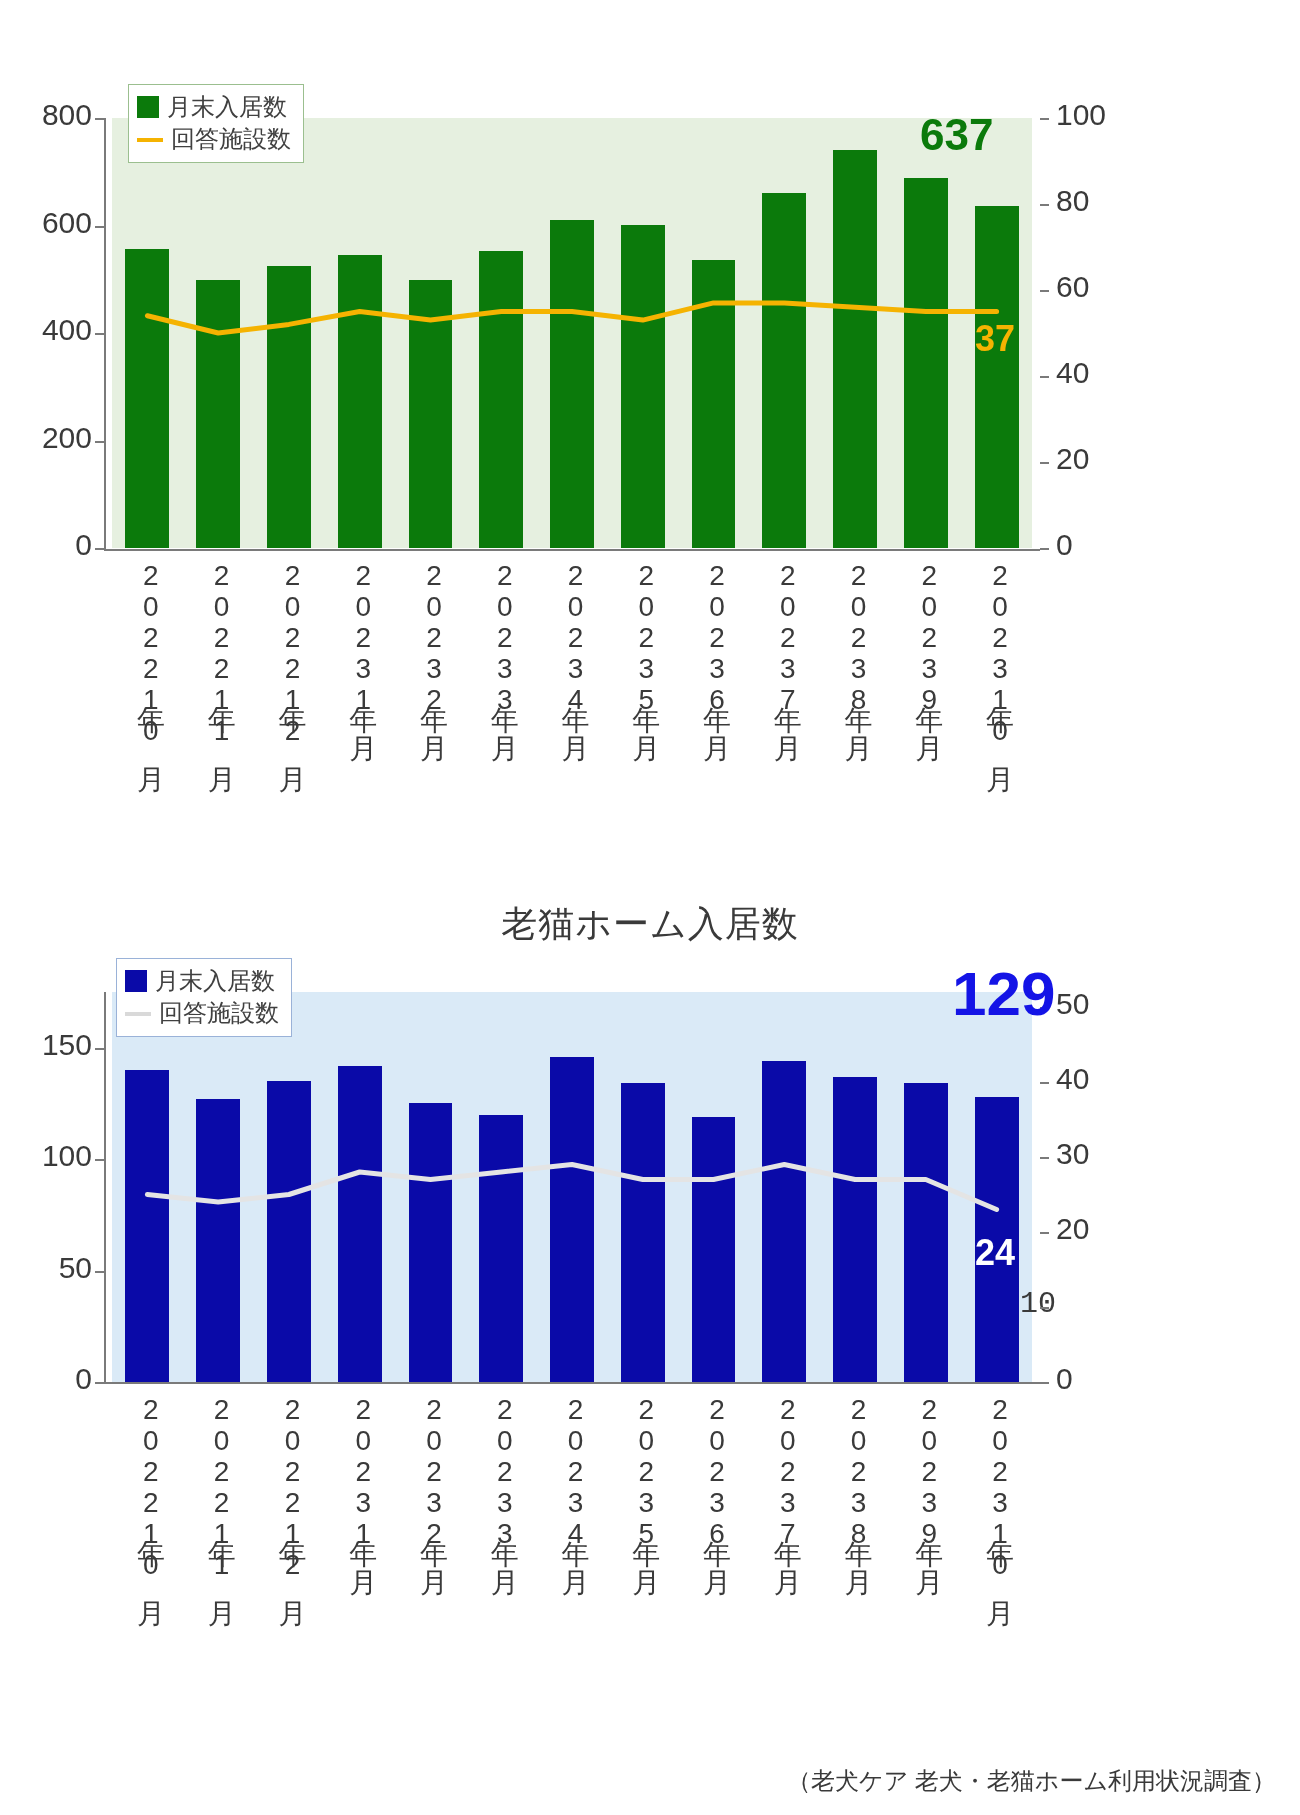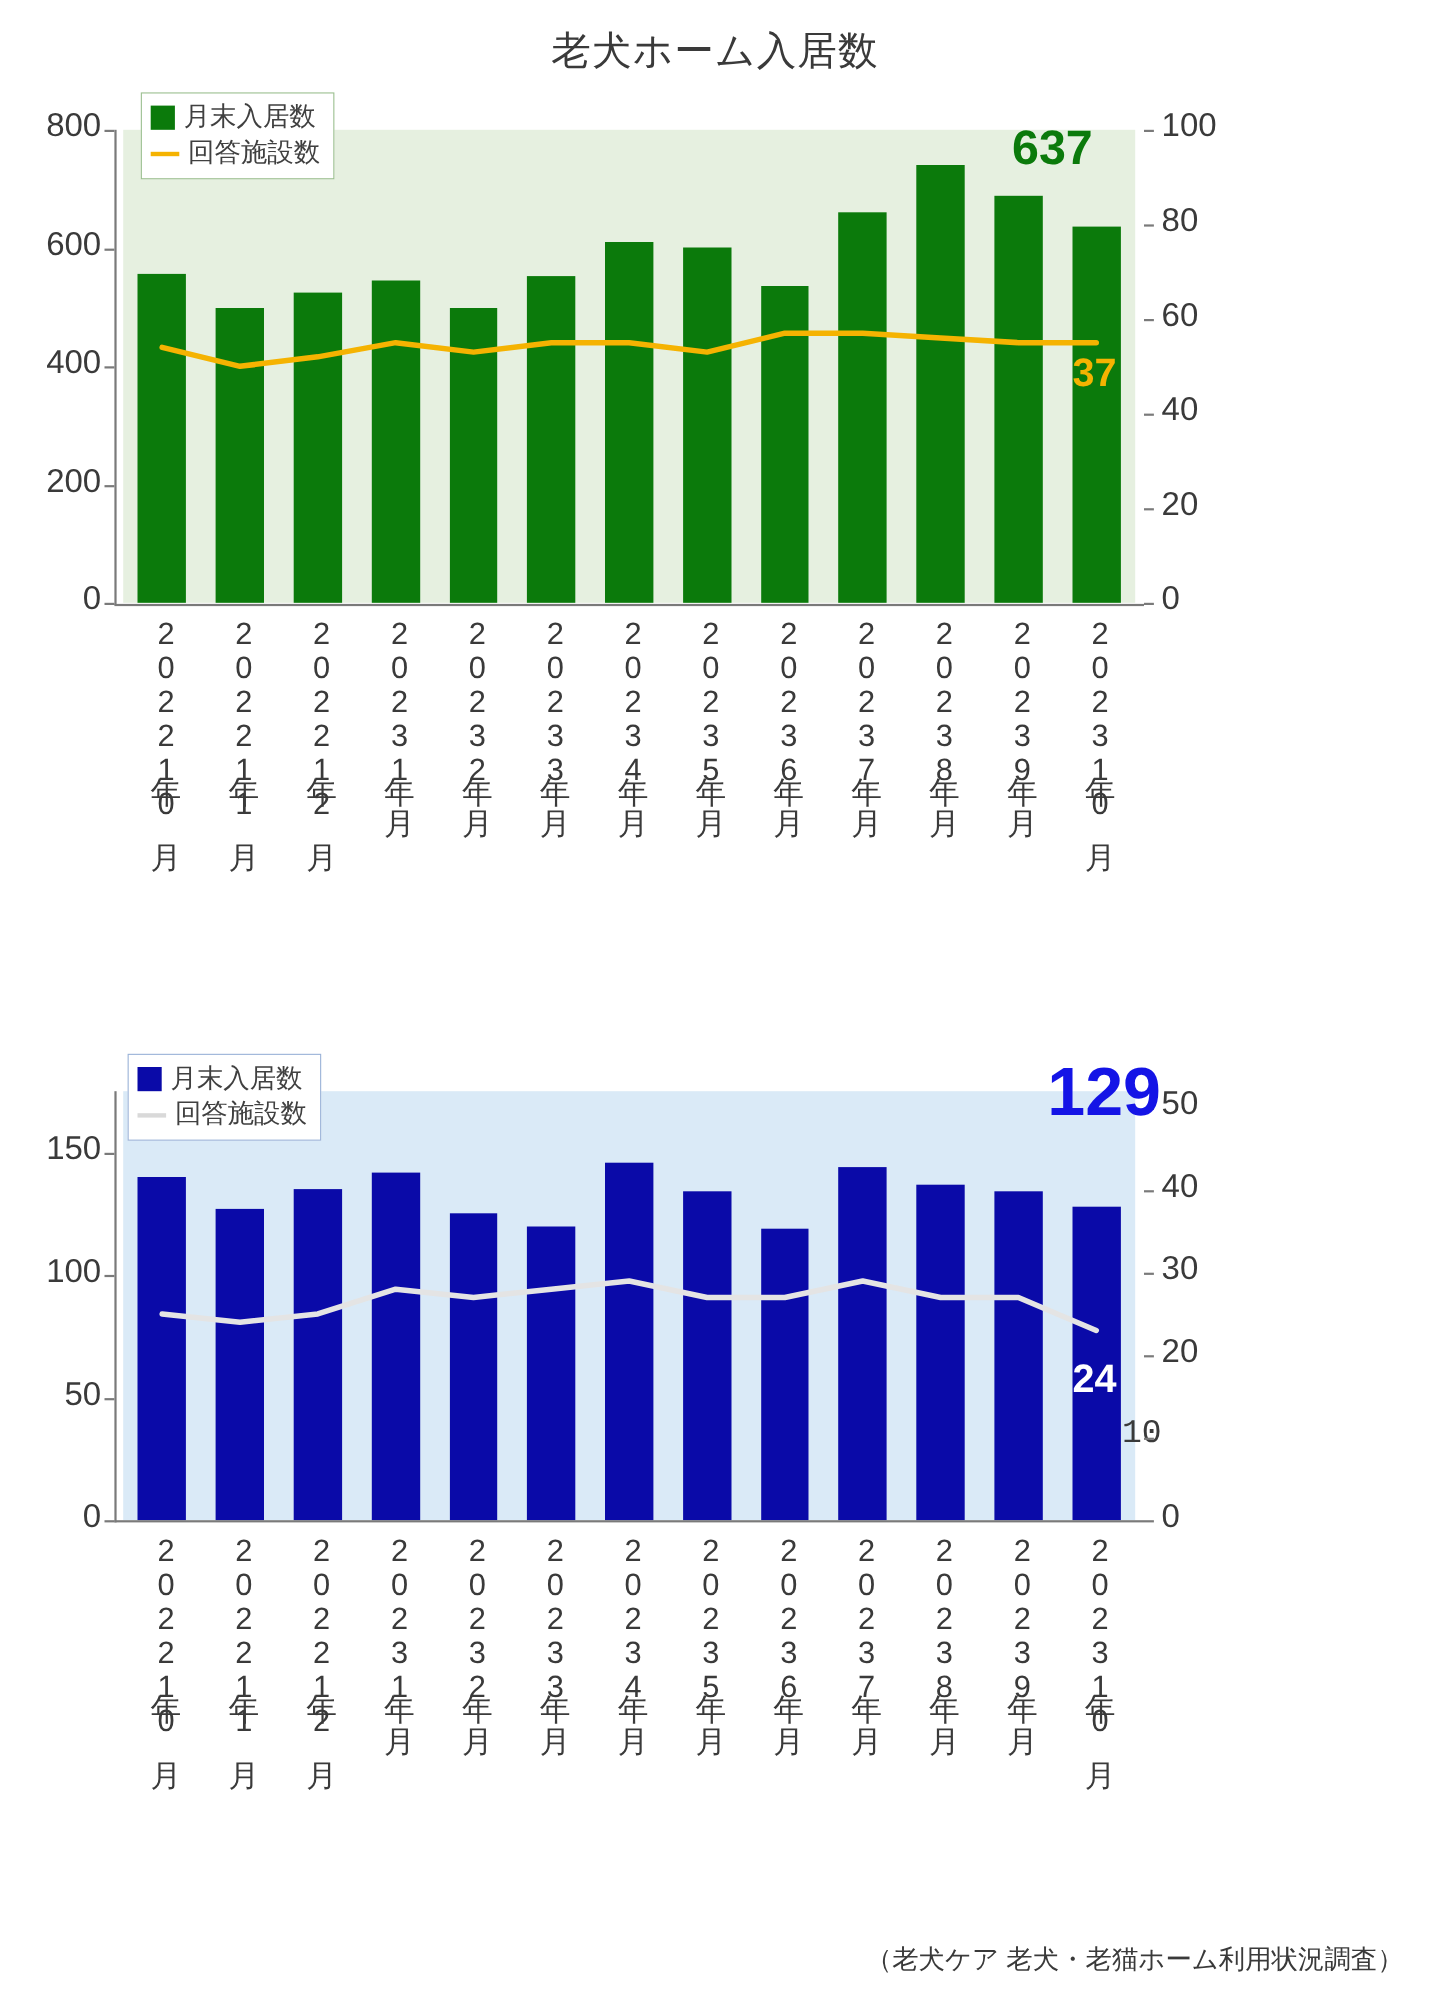--- a/index.html
+++ b/index.html
@@ -138,21 +138,20 @@
   svg.overlay {
     position: absolute;
     left: 0; top: 0;
     overflow: visible;
   }
 </style>
 </head>
 <body>
 
 <div class="chart-block" id="dog-chart">
-  <div class="chart-title">老犬ホーム入居数</div>
 
   <div class="plot" id="dog-plot" style="left:112px; top:118px; width:920px; height:430px;">
     <div class="plot-bg" style="background:#e6f0e0;"></div>
     <div class="bars" id="dog-bars">
         <div class="bar dog" style="left: 13.4462px; width: 43.8769px; height: 298.85px;"></div>
         <div class="bar dog" style="left: 84.2154px; width: 43.8769px; height: 268.212px;"></div>
         <div class="bar dog" style="left: 154.985px; width: 43.8769px; height: 282.188px;"></div>
         <div class="bar dog" style="left: 225.754px; width: 43.8769px; height: 293.475px;"></div>
         <div class="bar dog" style="left: 296.523px; width: 43.8769px; height: 268.212px;"></div>
         <div class="bar dog" style="left: 367.292px; width: 43.8769px; height: 296.7px;"></div>
@@ -225,20 +224,21 @@
       <span class="swatch-line"></span>
       <span>回答施設数</span>
     </div>
   </div>
 
   <div class="callout big-dog" style="left:920px; top:110px;">637</div>
   <div class="callout small-dog" style="left:975px; top:318px;">37</div>
 </div>
 
 <div class="chart-block" id="cat-chart">
+  <div class="chart-title">老猫ホーム入居数</div>
 
   <div class="plot" id="cat-plot" style="left:96px; top:-4px; width:936px; height:0px;"></div>
 
   <div class="plot" id="cat-plot-real" style="left: 112px; top: 92px; width: 920px; height: 390px;">
       <div class="plot-bg" style="background: rgb(218, 234, 247);"></div>
       <div class="bars" id="cat-bars">
         <div class="bar cat" style="left: 13.4462px; width: 43.8769px; height: 312px;"></div>
         <div class="bar cat" style="left: 84.2154px; width: 43.8769px; height: 283.029px;"></div>
         <div class="bar cat" style="left: 154.985px; width: 43.8769px; height: 300.857px;"></div>
         <div class="bar cat" style="left: 225.754px; width: 43.8769px; height: 316.457px;"></div>

